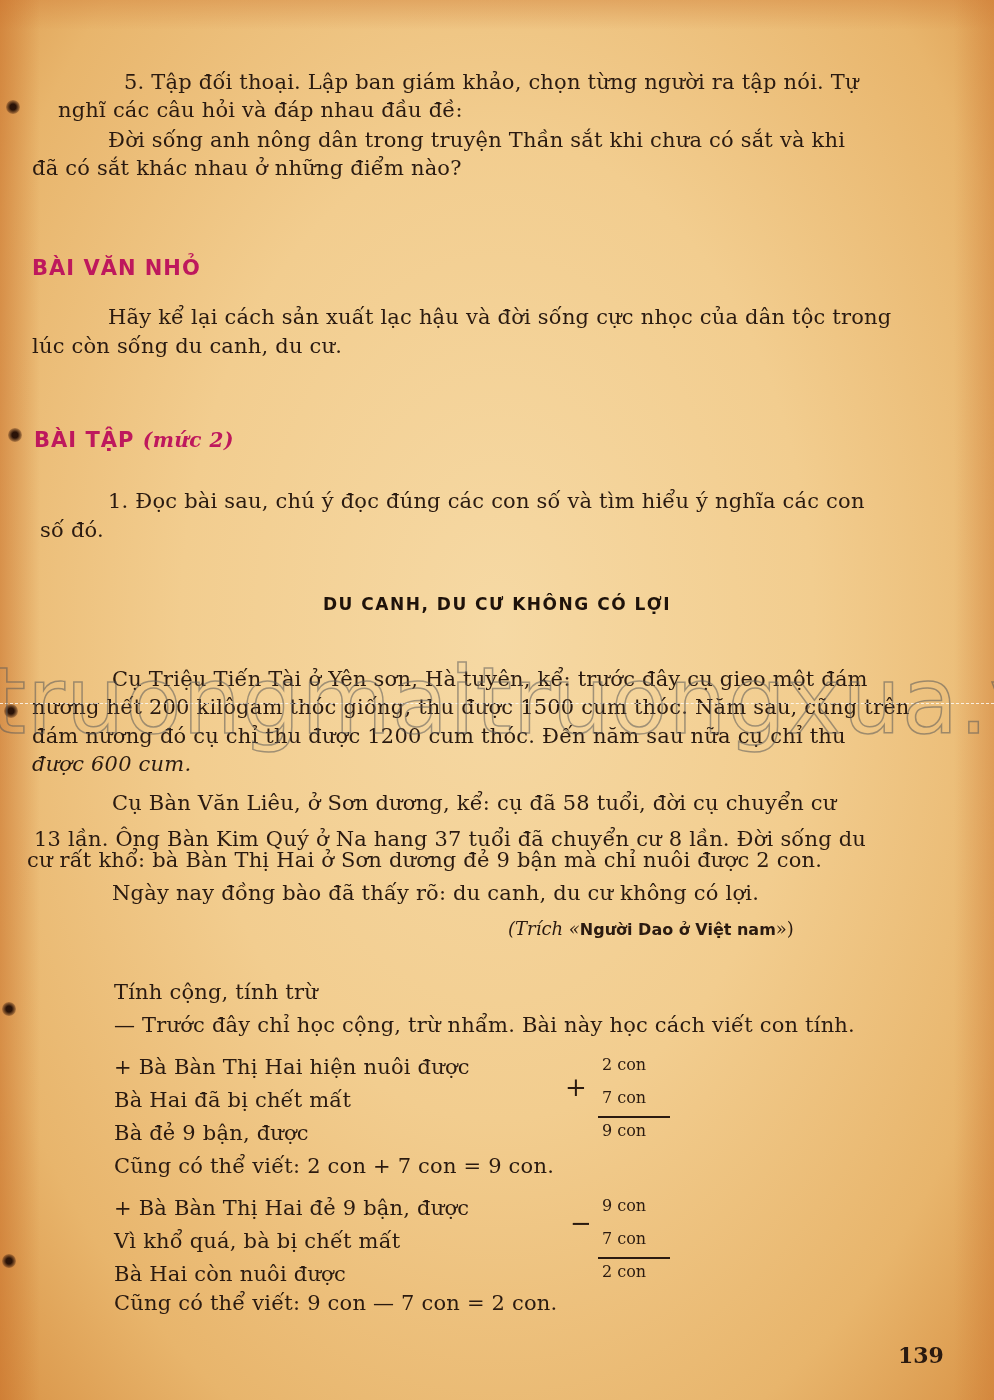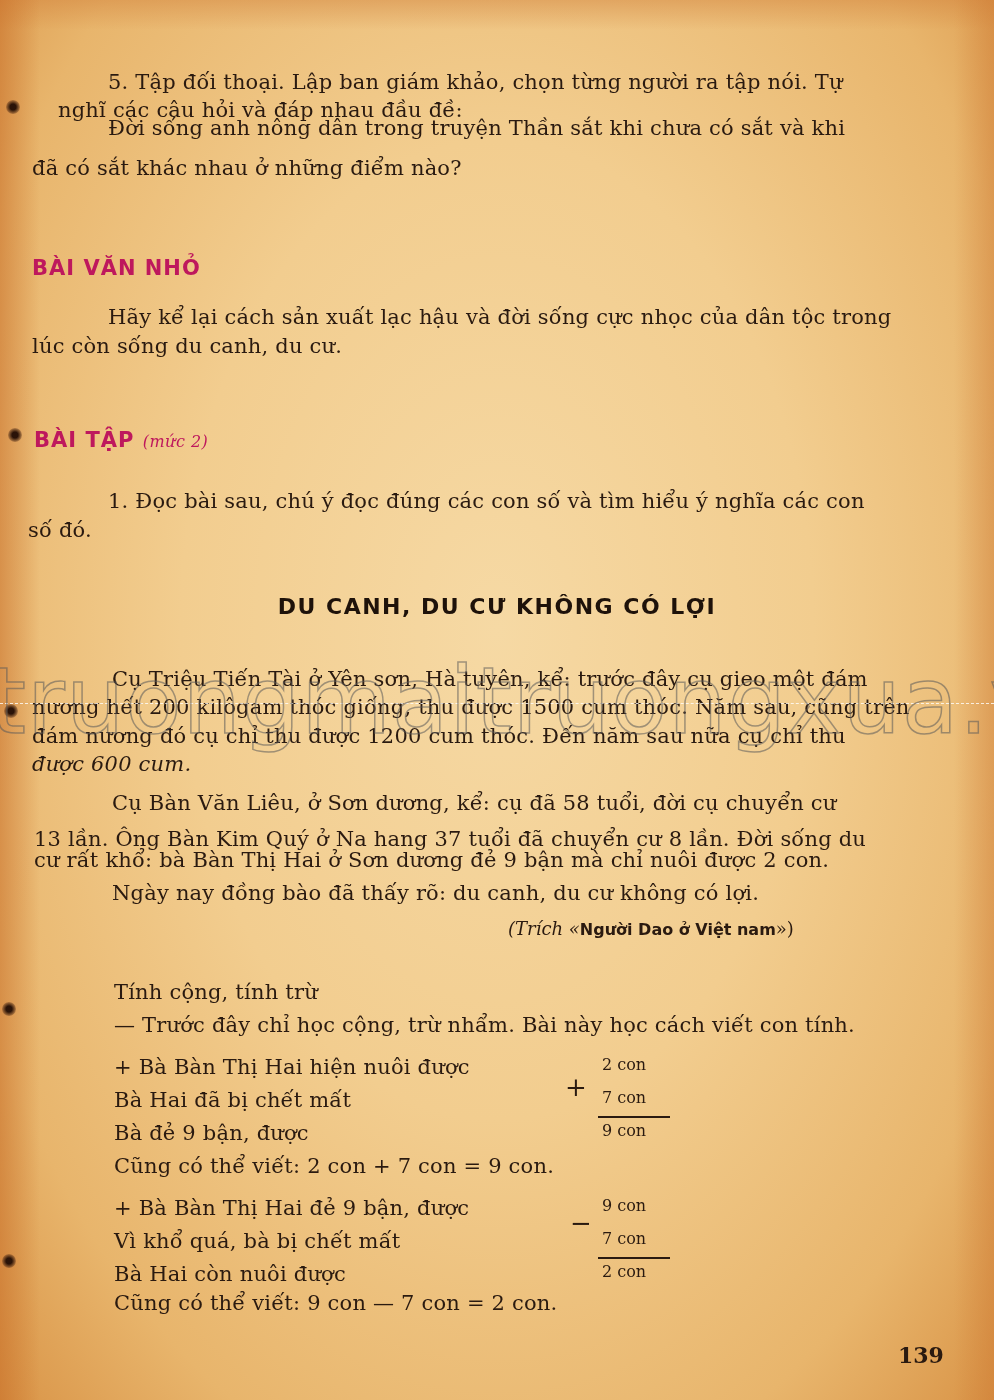--- a/index.html
+++ b/index.html
@@ -27,25 +27,25 @@
       background: radial-gradient(circle, #2a1308 30%, rgba(80,40,20,0.3) 70%, rgba(0,0,0,0) 100%);
     }
     .line {
       position: absolute; left: 0; white-space: nowrap;
       font-size: 21px; letter-spacing: 0.2px;
     }
     .heading {
       position: absolute; font-family: "DejaVu Sans", "Liberation Sans", sans-serif;
       font-weight: bold; font-size: 21px; letter-spacing: 1px; color: #be185d;
     }
-    .heading .sub { font-family: "DejaVu Serif", serif; font-style: italic; font-weight: normal; font-size: 16px; letter-spacing: 0.5px; }
+    .heading .sub { font-family: "DejaVu Serif", serif; font-style: italic; font-weight: bold; font-size: 20px; letter-spacing: 0.5px; }
     .title {
       position: absolute; left: 0; width: 994px; text-align: center; top: 594px;
       font-family: "DejaVu Sans", "Liberation Sans", sans-serif;
-      font-weight: bold; font-size: 22px; letter-spacing: 1.5px; color: #1e120a;
+      font-weight: bold; font-size: 17px; letter-spacing: 1.5px; color: #1e120a;
     }
     .source {
       position: absolute; left: 508px; top: 918px; font-size: 18px; white-space: nowrap;
     }
     .source .it { font-style: italic; }
     .source .b { font-family: "DejaVu Sans", "Liberation Sans", sans-serif; font-weight: bold; font-size: 16px; }
     .num { position: absolute; font-size: 16px; white-space: nowrap; }
     .rule { position: absolute; height: 2px; background: #2a1a10; }
     .op { position: absolute; font-size: 26px; }
     .page-number {
@@ -70,51 +70,51 @@
 <div class="edge-left"></div>
 <div class="edge-right"></div>
 
 <div class="hole" style="left:6px;top:100px;"></div>
 <div class="hole" style="left:8px;top:428px;"></div>
 <div class="hole" style="left:4px;top:704px;"></div>
 <div class="hole" style="left:2px;top:1002px;"></div>
 <div class="hole" style="left:2px;top:1254px;"></div>
 
 <section>
-  <div class="line" style="left:108px;top:70px;">5. Tập đối thoại. Lập ban giám khảo, chọn từng người ra tập nói. Tự</div>
+  <div class="line" style="left:124px;top:70px;">5. Tập đối thoại. Lập ban giám khảo, chọn từng người ra tập nói. Tự</div>
   <div class="line" style="left:58px;top:98px;">nghĩ các câu hỏi và đáp nhau đầu đề:</div>
-  <div class="line" style="left:108px;top:116px;">Đời sống anh nông dân trong truyện Thần sắt khi chưa có sắt và khi</div>
+  <div class="line" style="left:108px;top:128px;">Đời sống anh nông dân trong truyện Thần sắt khi chưa có sắt và khi</div>
   <div class="line" style="left:32px;top:156px;">đã có sắt khác nhau ở những điểm nào?</div>
 </section>
 
 <section>
   <div class="heading" style="left:32px;top:256px;">BÀI VĂN NHỎ</div>
   <div class="line" style="left:108px;top:305px;">Hãy kể lại cách sản xuất lạc hậu và đời sống cực nhọc của dân tộc trong</div>
   <div class="line" style="left:32px;top:334px;">lúc còn sống du canh, du cư.</div>
 </section>
 
 <section>
   <div class="heading" style="left:34px;top:428px;">
     <span>BÀI TẬP</span>
     <span class="sub">(mức 2)</span>
   </div>
   <div class="line" style="left:108px;top:489px;">1. Đọc bài sau, chú ý đọc đúng các con số và tìm hiểu ý nghĩa các con</div>
-  <div class="line" style="left:28px;top:518px;text-align:right;">số đó.</div>
+  <div class="line" style="left:40px;top:518px;text-align:right;">số đó.</div>
 </section>
 
 <section>
   <div class="title">DU CANH, DU CƯ KHÔNG CÓ LỢI</div>
   <div class="line" style="left:112px;top:667px;">Cụ Triệu Tiến Tài ở Yên sơn, Hà tuyên, kể: trước đây cụ gieo một đám</div>
   <div class="line" style="left:32px;top:695px;">nương hết 200 kilôgam thóc giống, thu được 1500 cum thóc. Năm sau, cũng trên</div>
   <div class="line" style="left:32px;top:724px;">đám nương đó cụ chỉ thu được 1200 cum thóc. Đến năm sau nữa cụ chỉ thu</div>
   <div class="line" style="left:32px;top:752px;font-style:italic;">được 600 cum.</div>
 
   <div class="line" style="left:112px;top:791px;">Cụ Bàn Văn Liêu, ở Sơn dương, kể: cụ đã 58 tuổi, đời cụ chuyển cư</div>
   <div class="line" style="left:34px;top:819px;margin-top:8px;">13 lần. Ông Bàn Kim Quý ở Na hang 37 tuổi đã chuyển cư 8 lần. Đời sống du</div>
-  <div class="line" style="left:34px;top:848px;text-align:center;">cư rất khổ: bà Bàn Thị Hai ở Sơn dương đẻ 9 bận mà chỉ nuôi được 2 con.</div>
+  <div class="line" style="left:27px;top:848px;text-align:center;">cư rất khổ: bà Bàn Thị Hai ở Sơn dương đẻ 9 bận mà chỉ nuôi được 2 con.</div>
 
   <div class="line" style="left:112px;top:881px;">Ngày nay đồng bào đã thấy rõ: du canh, du cư không có lợi.</div>
 
   <div class="source">
     <span class="it">(Trích «</span><span class="b">Người Dao ở Việt nam</span><span>»)</span>
   </div>
 </section>
 
 <section>
   <div class="line" style="left:114px;top:980px;">Tính cộng, tính trừ</div>

